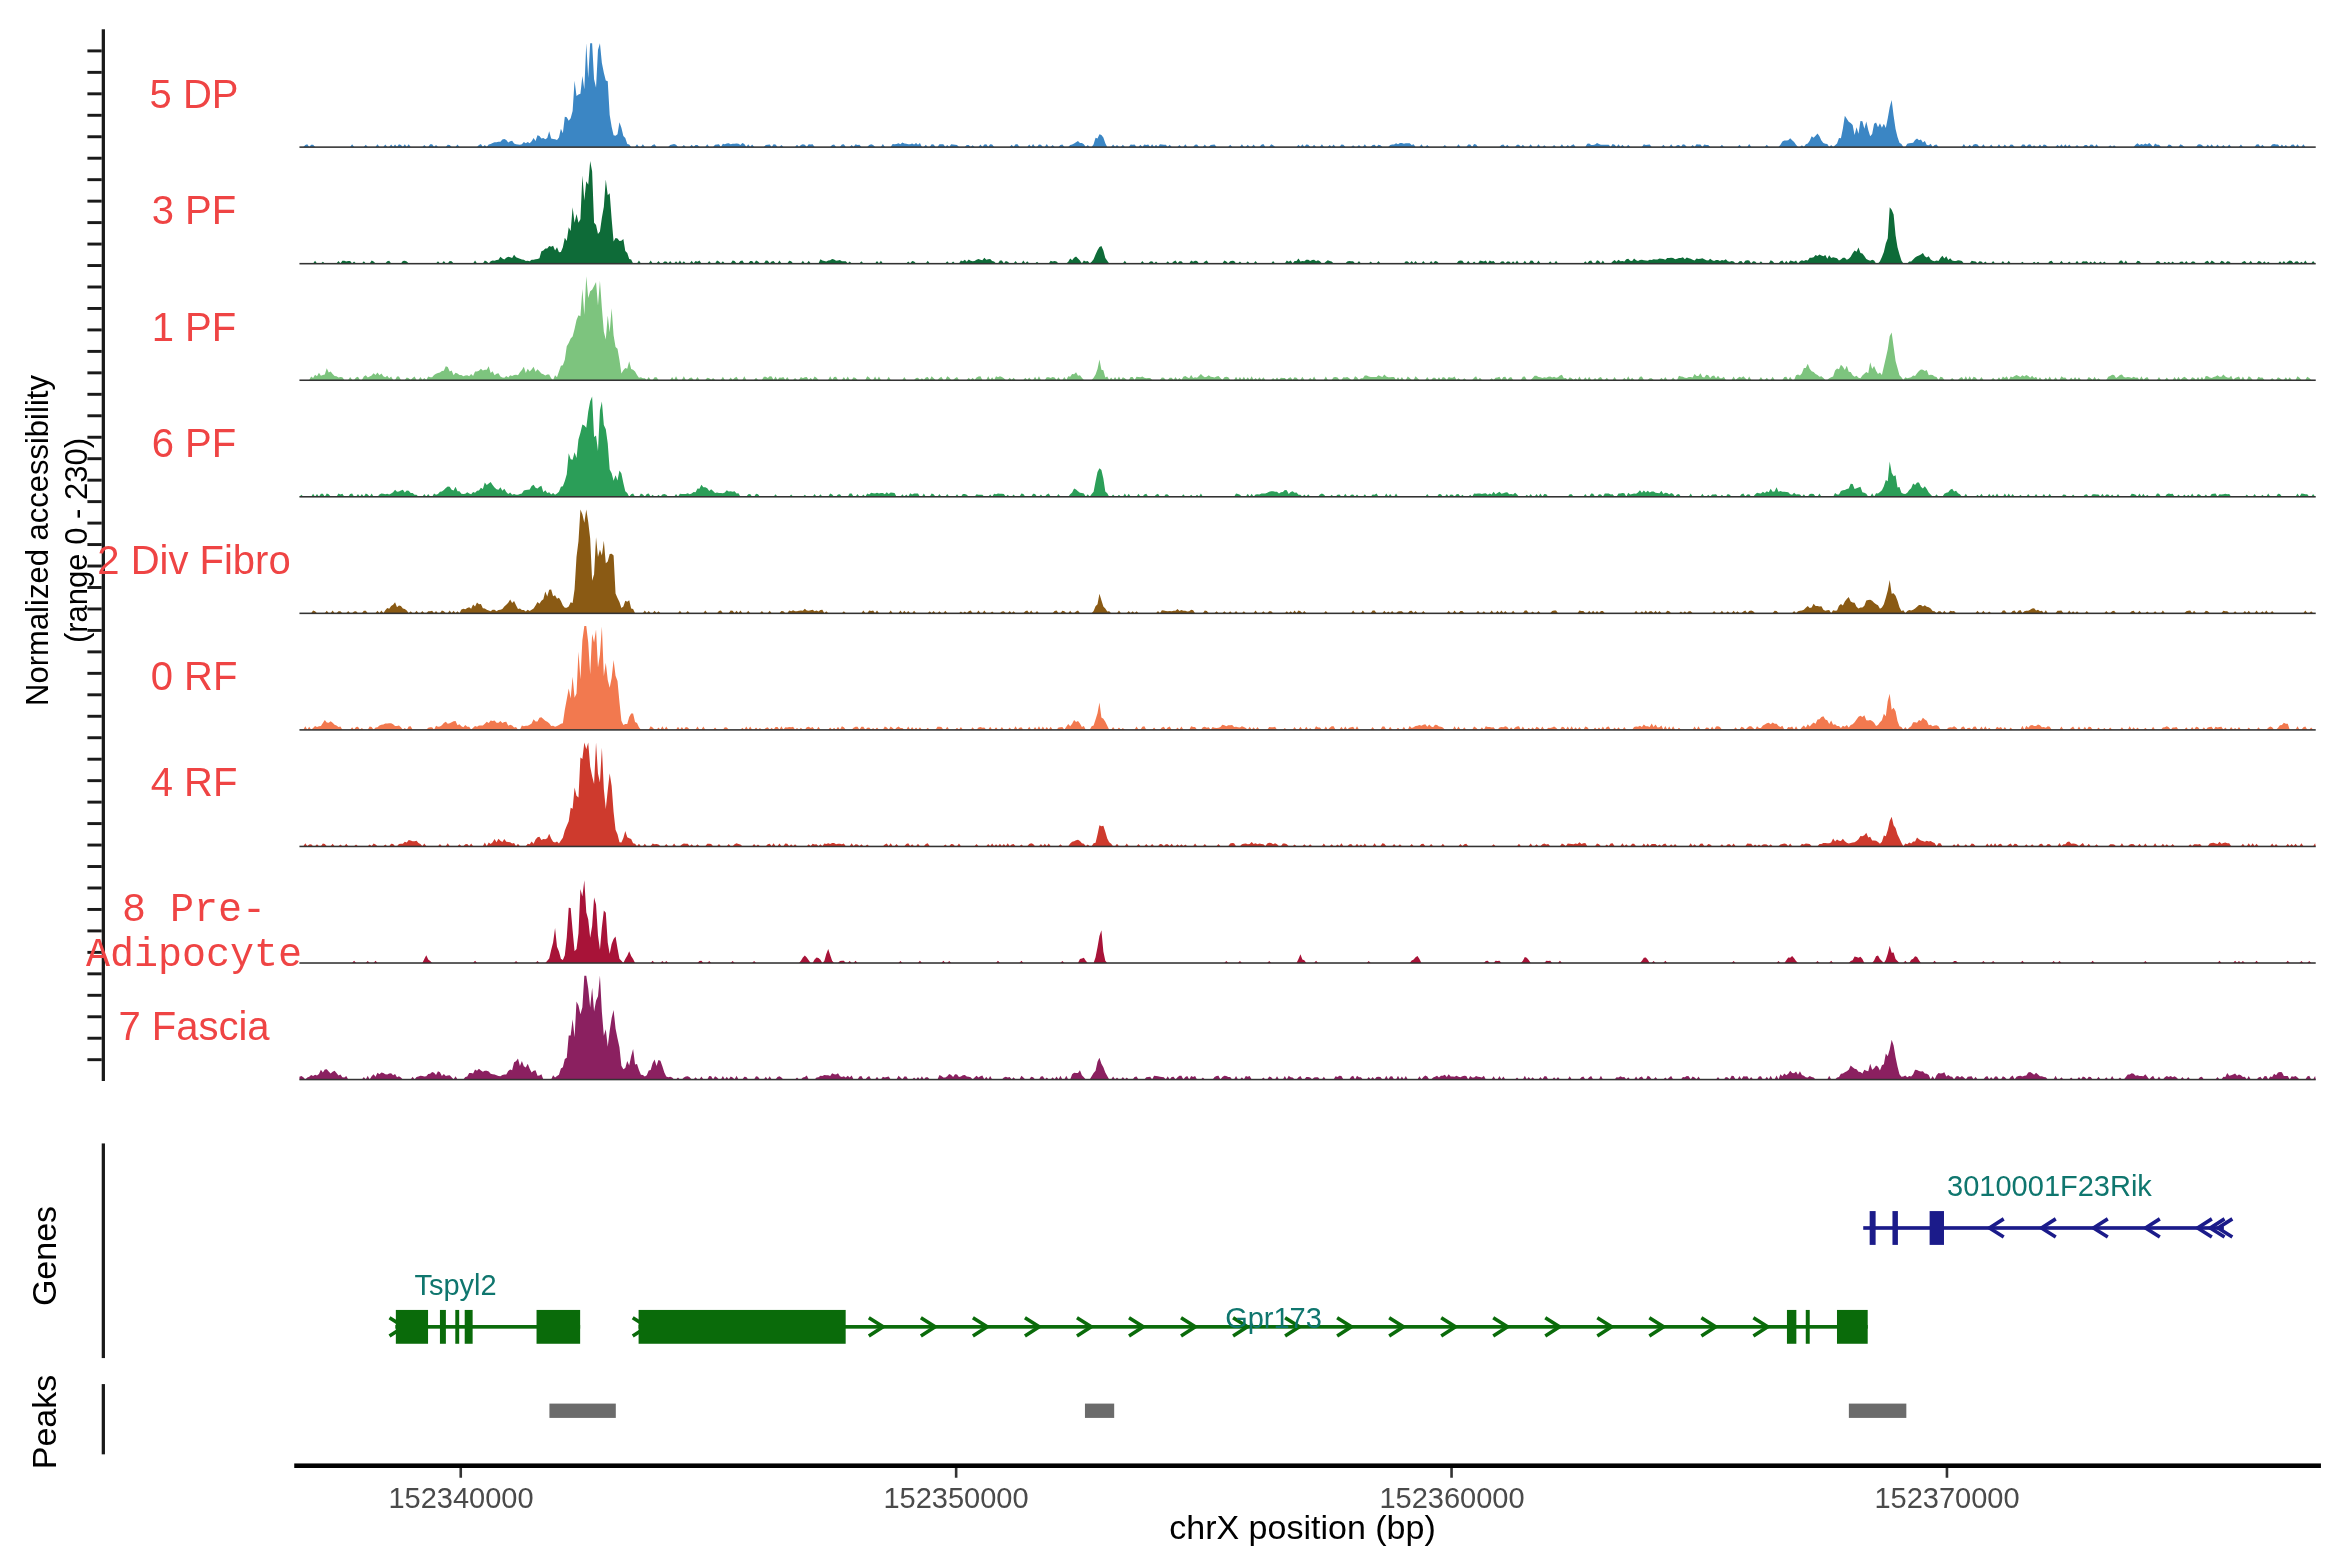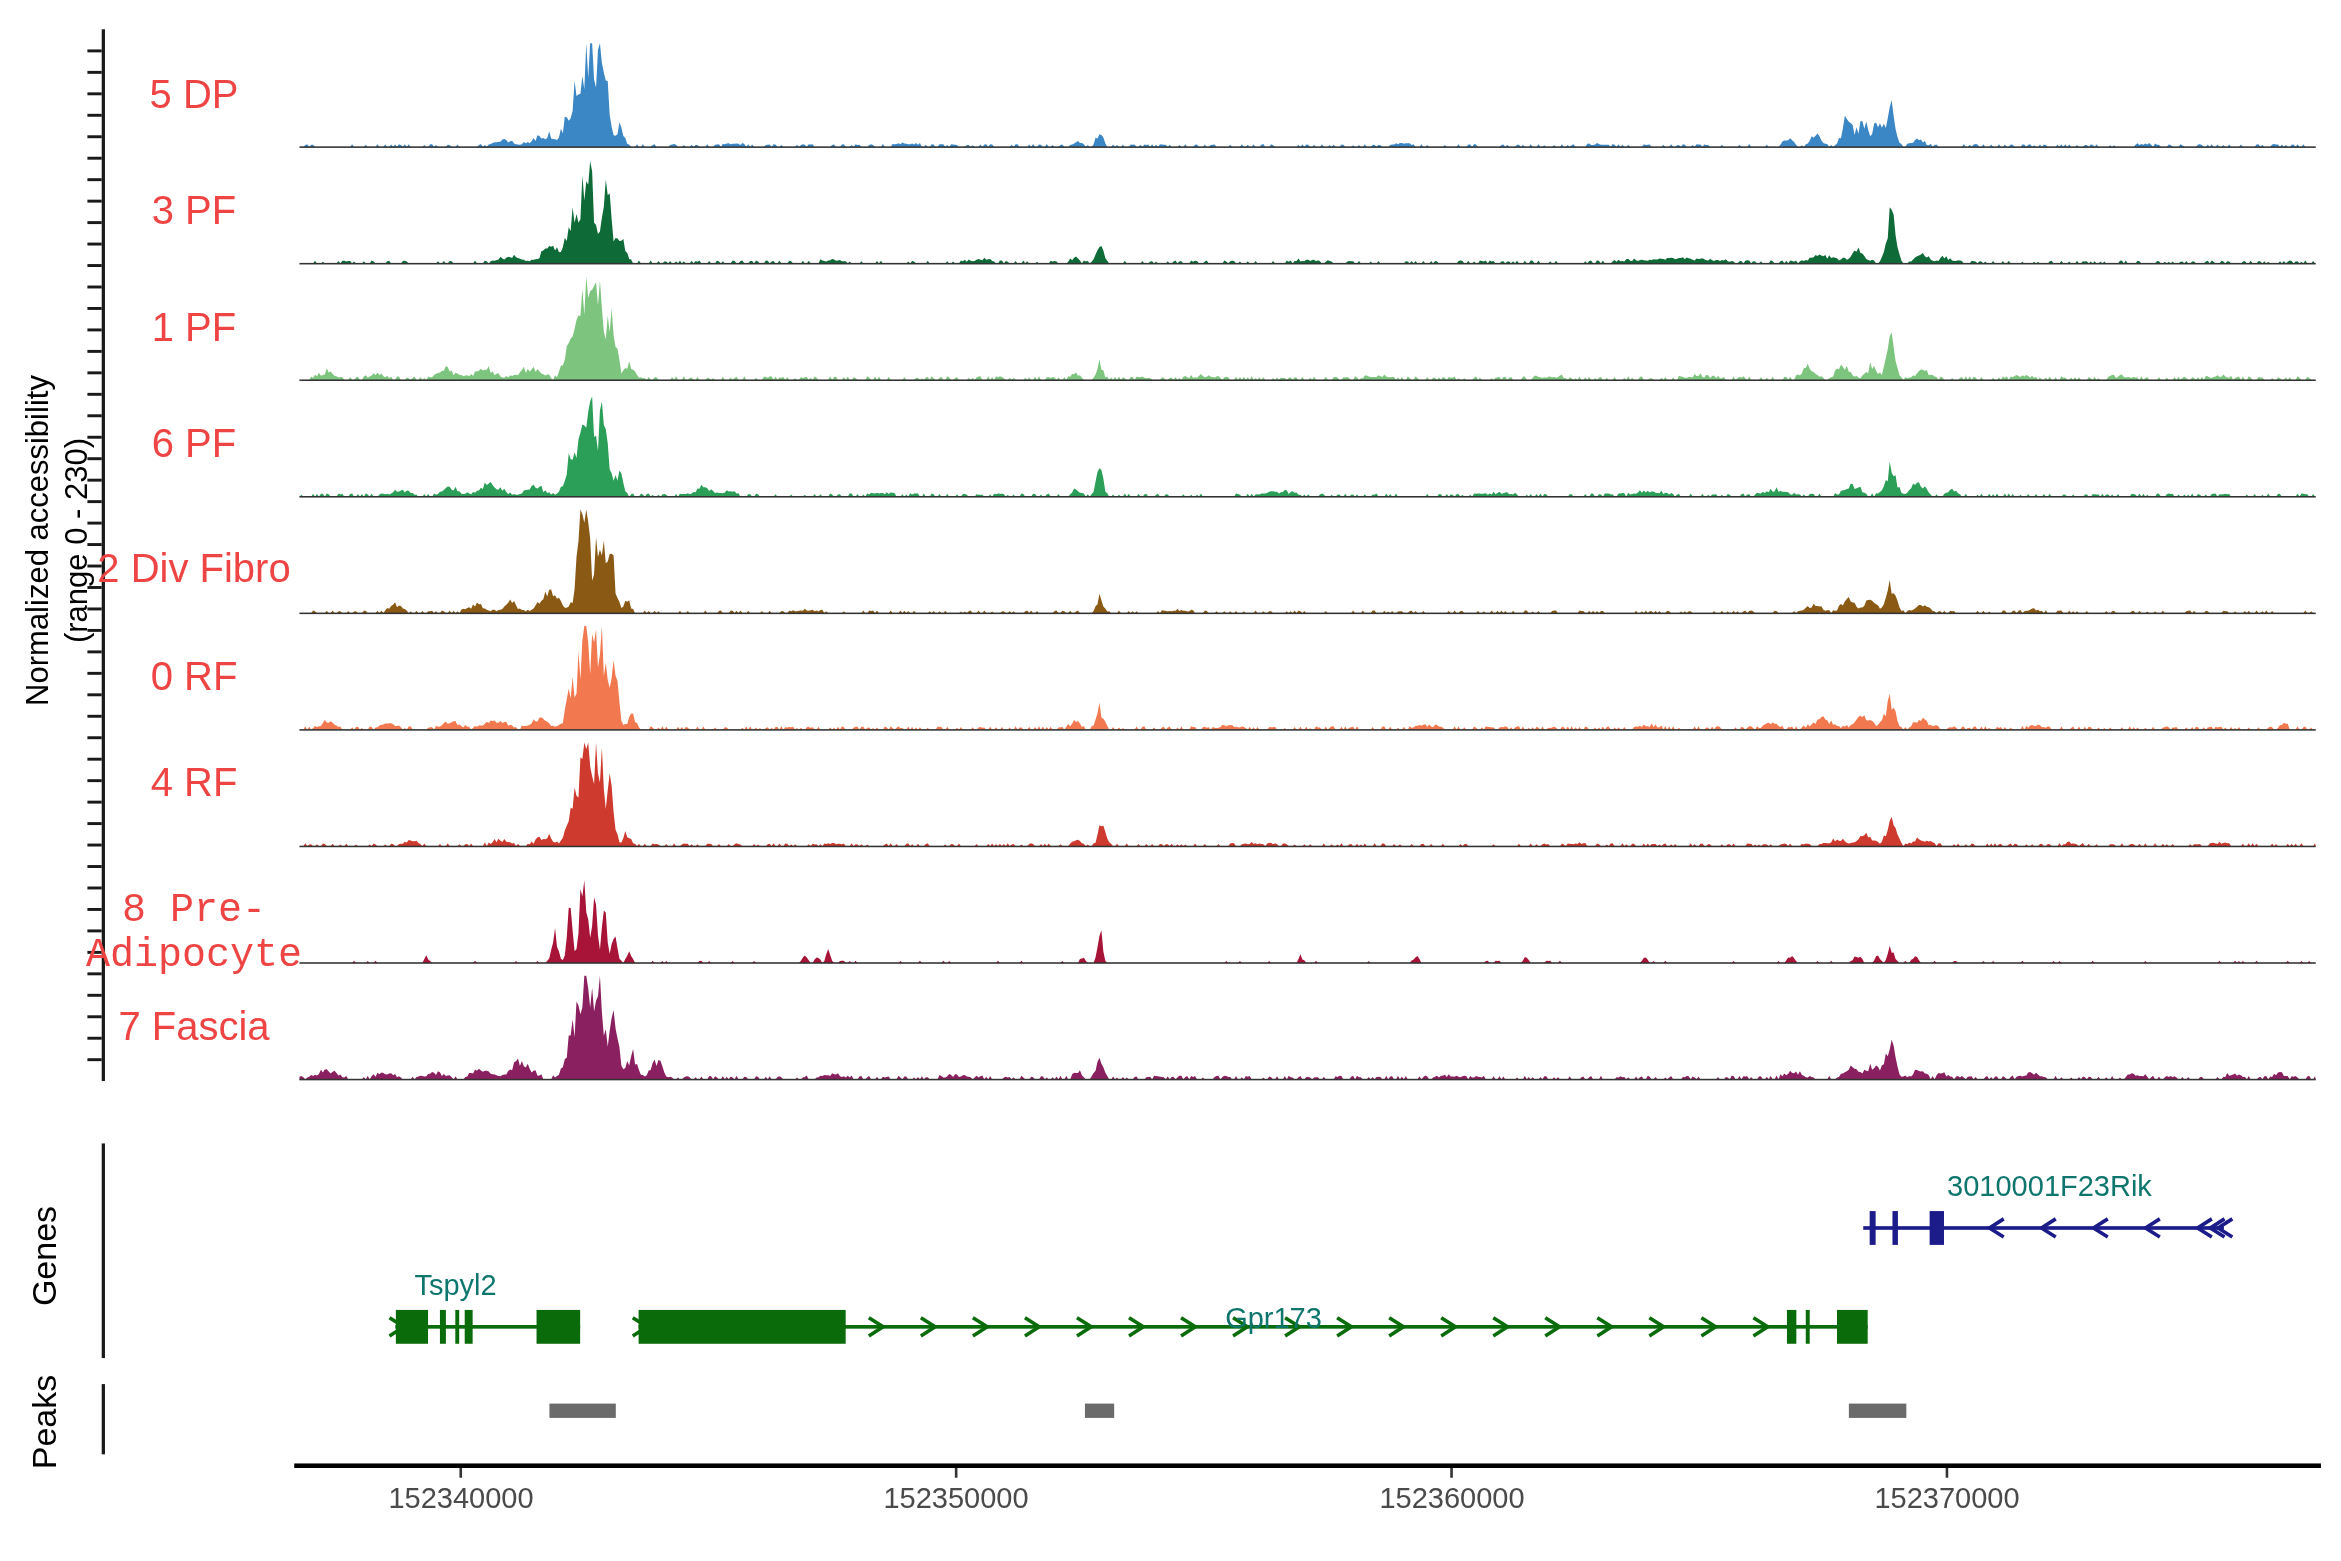--- a/index.html
+++ b/index.html
@@ -151,27 +151,28 @@
     </svg>
 
   <div class="rot ylab">
     <div>Normalized accessibility</div>
     <div>(range 0 - 230)</div>
   </div>
 
   <div class="rot seclab genes-lab">Genes</div>
   <div class="rot seclab peaks-lab">Peaks</div>
 
+  <div class="xtitle">chrX position (bp)</div>
 
   <div id="labels">
       <div class="tracklab" style="left: 77px; top: 72px;">5 DP</div>
       <div class="tracklab" style="left: 77px; top: 188px;">3 PF</div>
       <div class="tracklab" style="left: 77px; top: 305px;">1 PF</div>
       <div class="tracklab" style="left: 77px; top: 421px;">6 PF</div>
-      <div class="tracklab" style="left: 77px; top: 538px; margin-top: 8px;">2 Div Fibro</div>
+      <div class="tracklab" style="left: 77px; top: 538px;">2 Div Fibro</div>
       <div class="tracklab" style="left: 77px; top: 654px;">0 RF</div>
       <div class="tracklab" style="left: 77px; top: 760px;">4 RF</div>
       <div class="tracklab" style="left: 77px; top: 888px; font-family: Liberation Mono, monospace;">8 Pre-Adipocyte</div>
       <div class="tracklab" style="left: 77px; top: 1004px;">7 Fascia</div>
       <div class="genelab" style="left: 293px; top: 1269px;">Tspyl2</div>
       <div class="genelab" style="left: 1111px; top: 1269px; margin-top: 33px;">Gpr173</div>
       <div class="genelab" style="left: 1887px; top: 1170px;">3010001F23Rik</div>
       <div class="xtick" style="left: 357px; top: 1482px;">152340000</div>
       <div class="xtick" style="left: 852px; top: 1482px;">152350000</div>
       <div class="xtick" style="left: 1348px; top: 1482px;">152360000</div>

